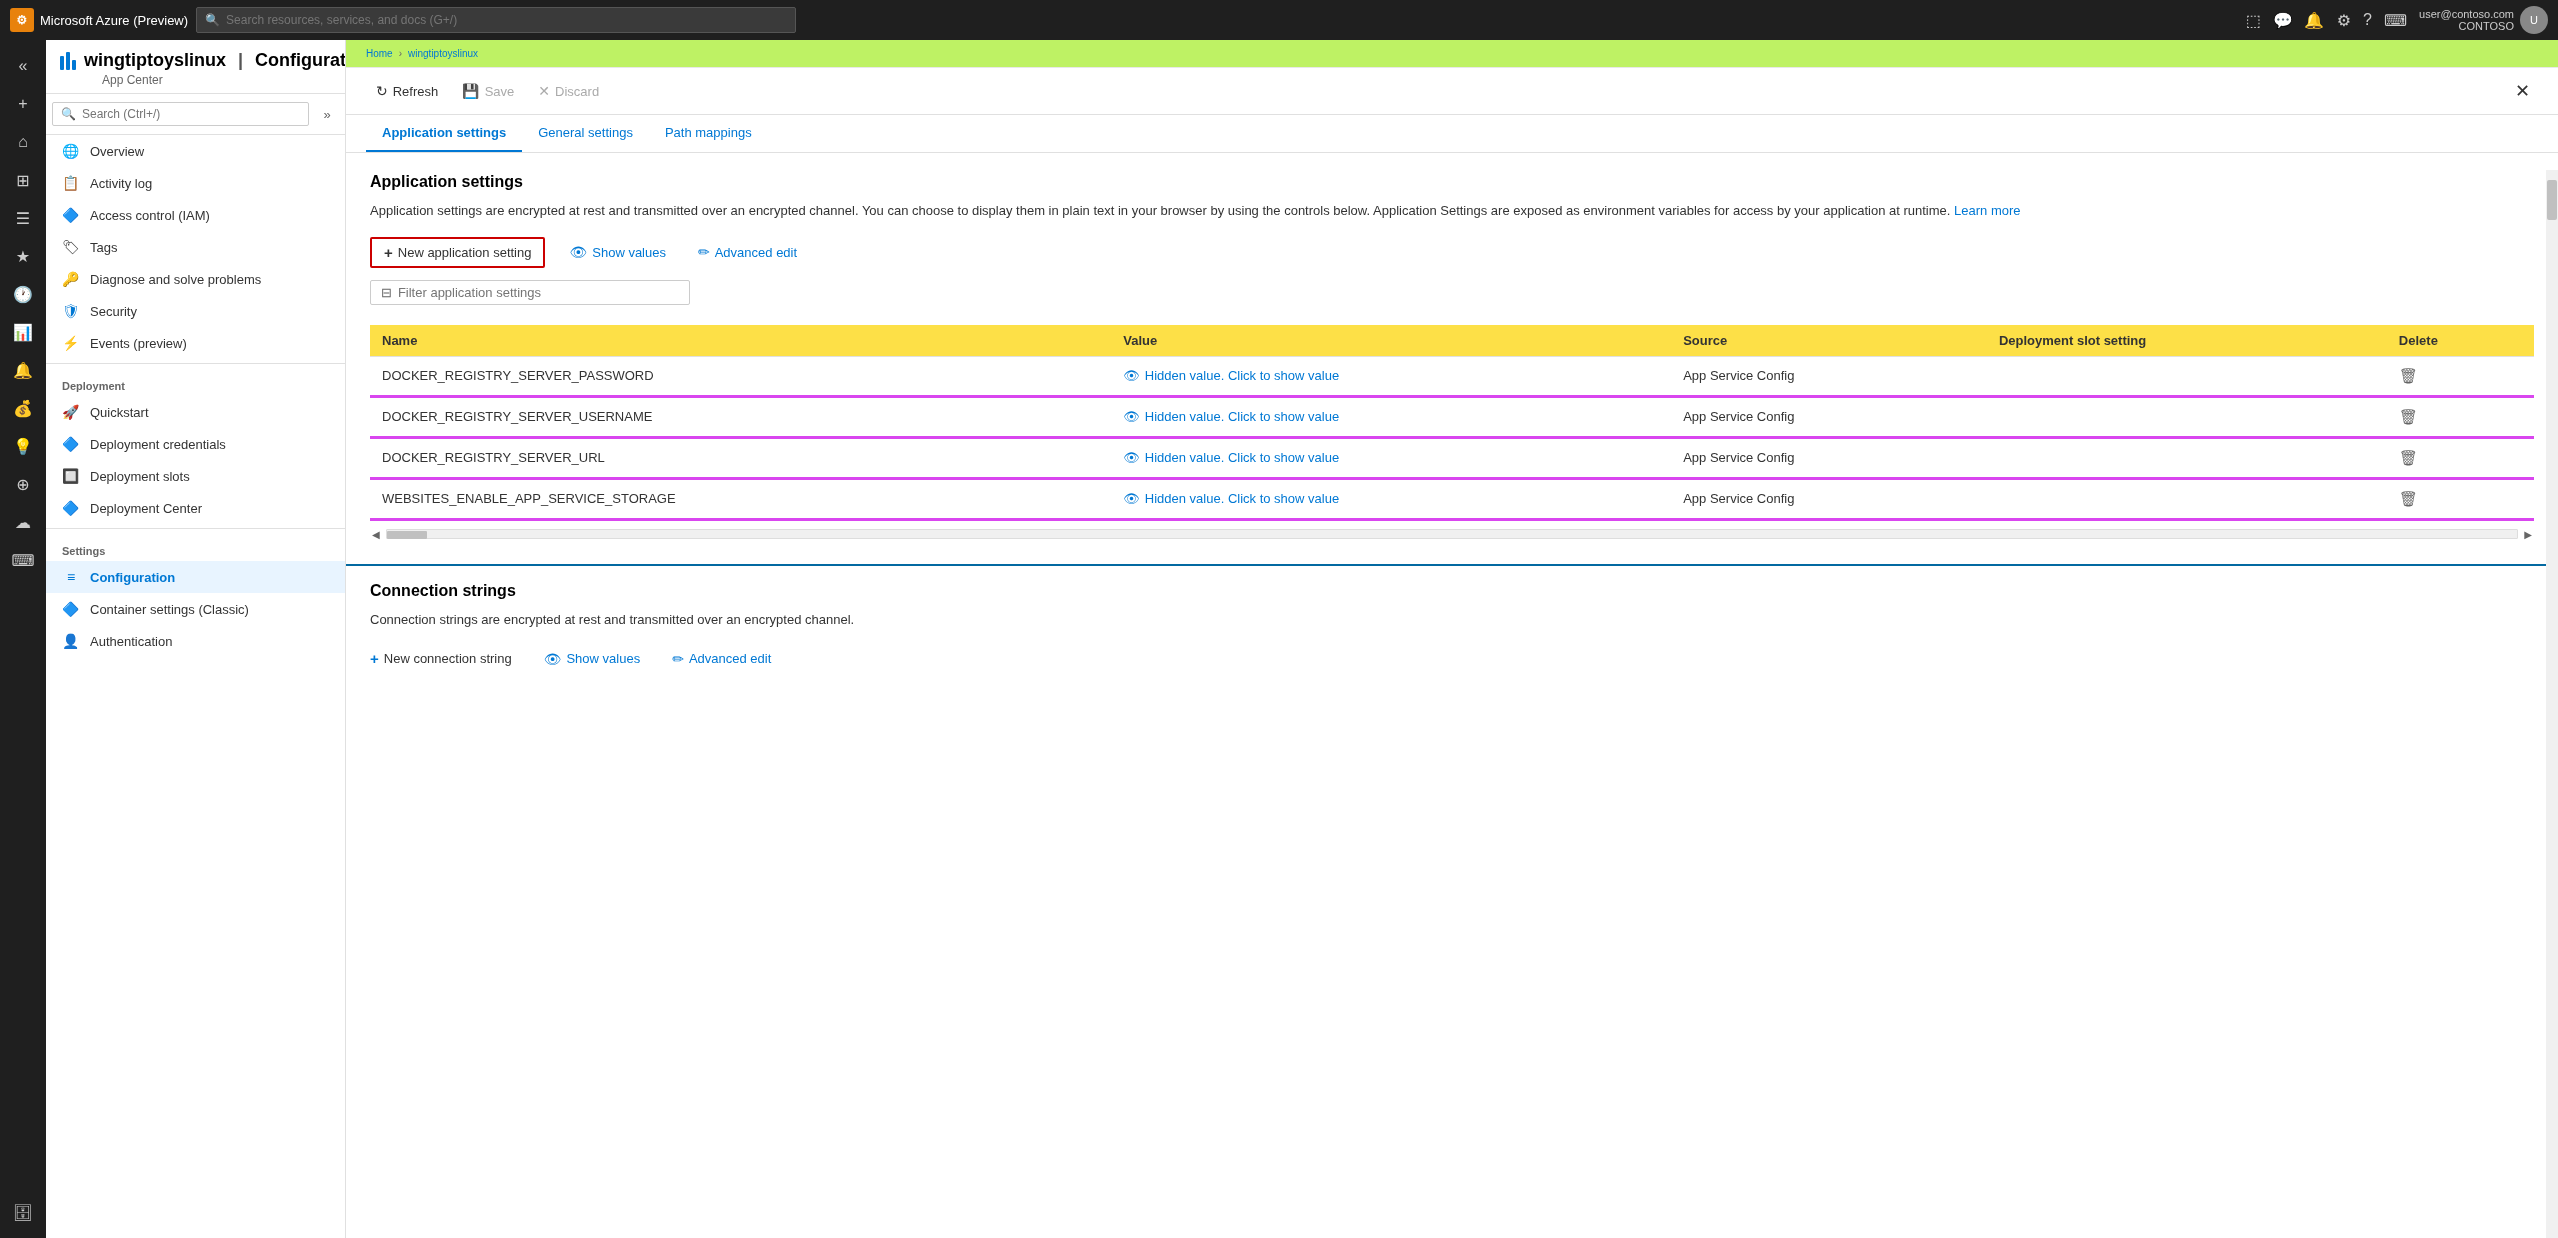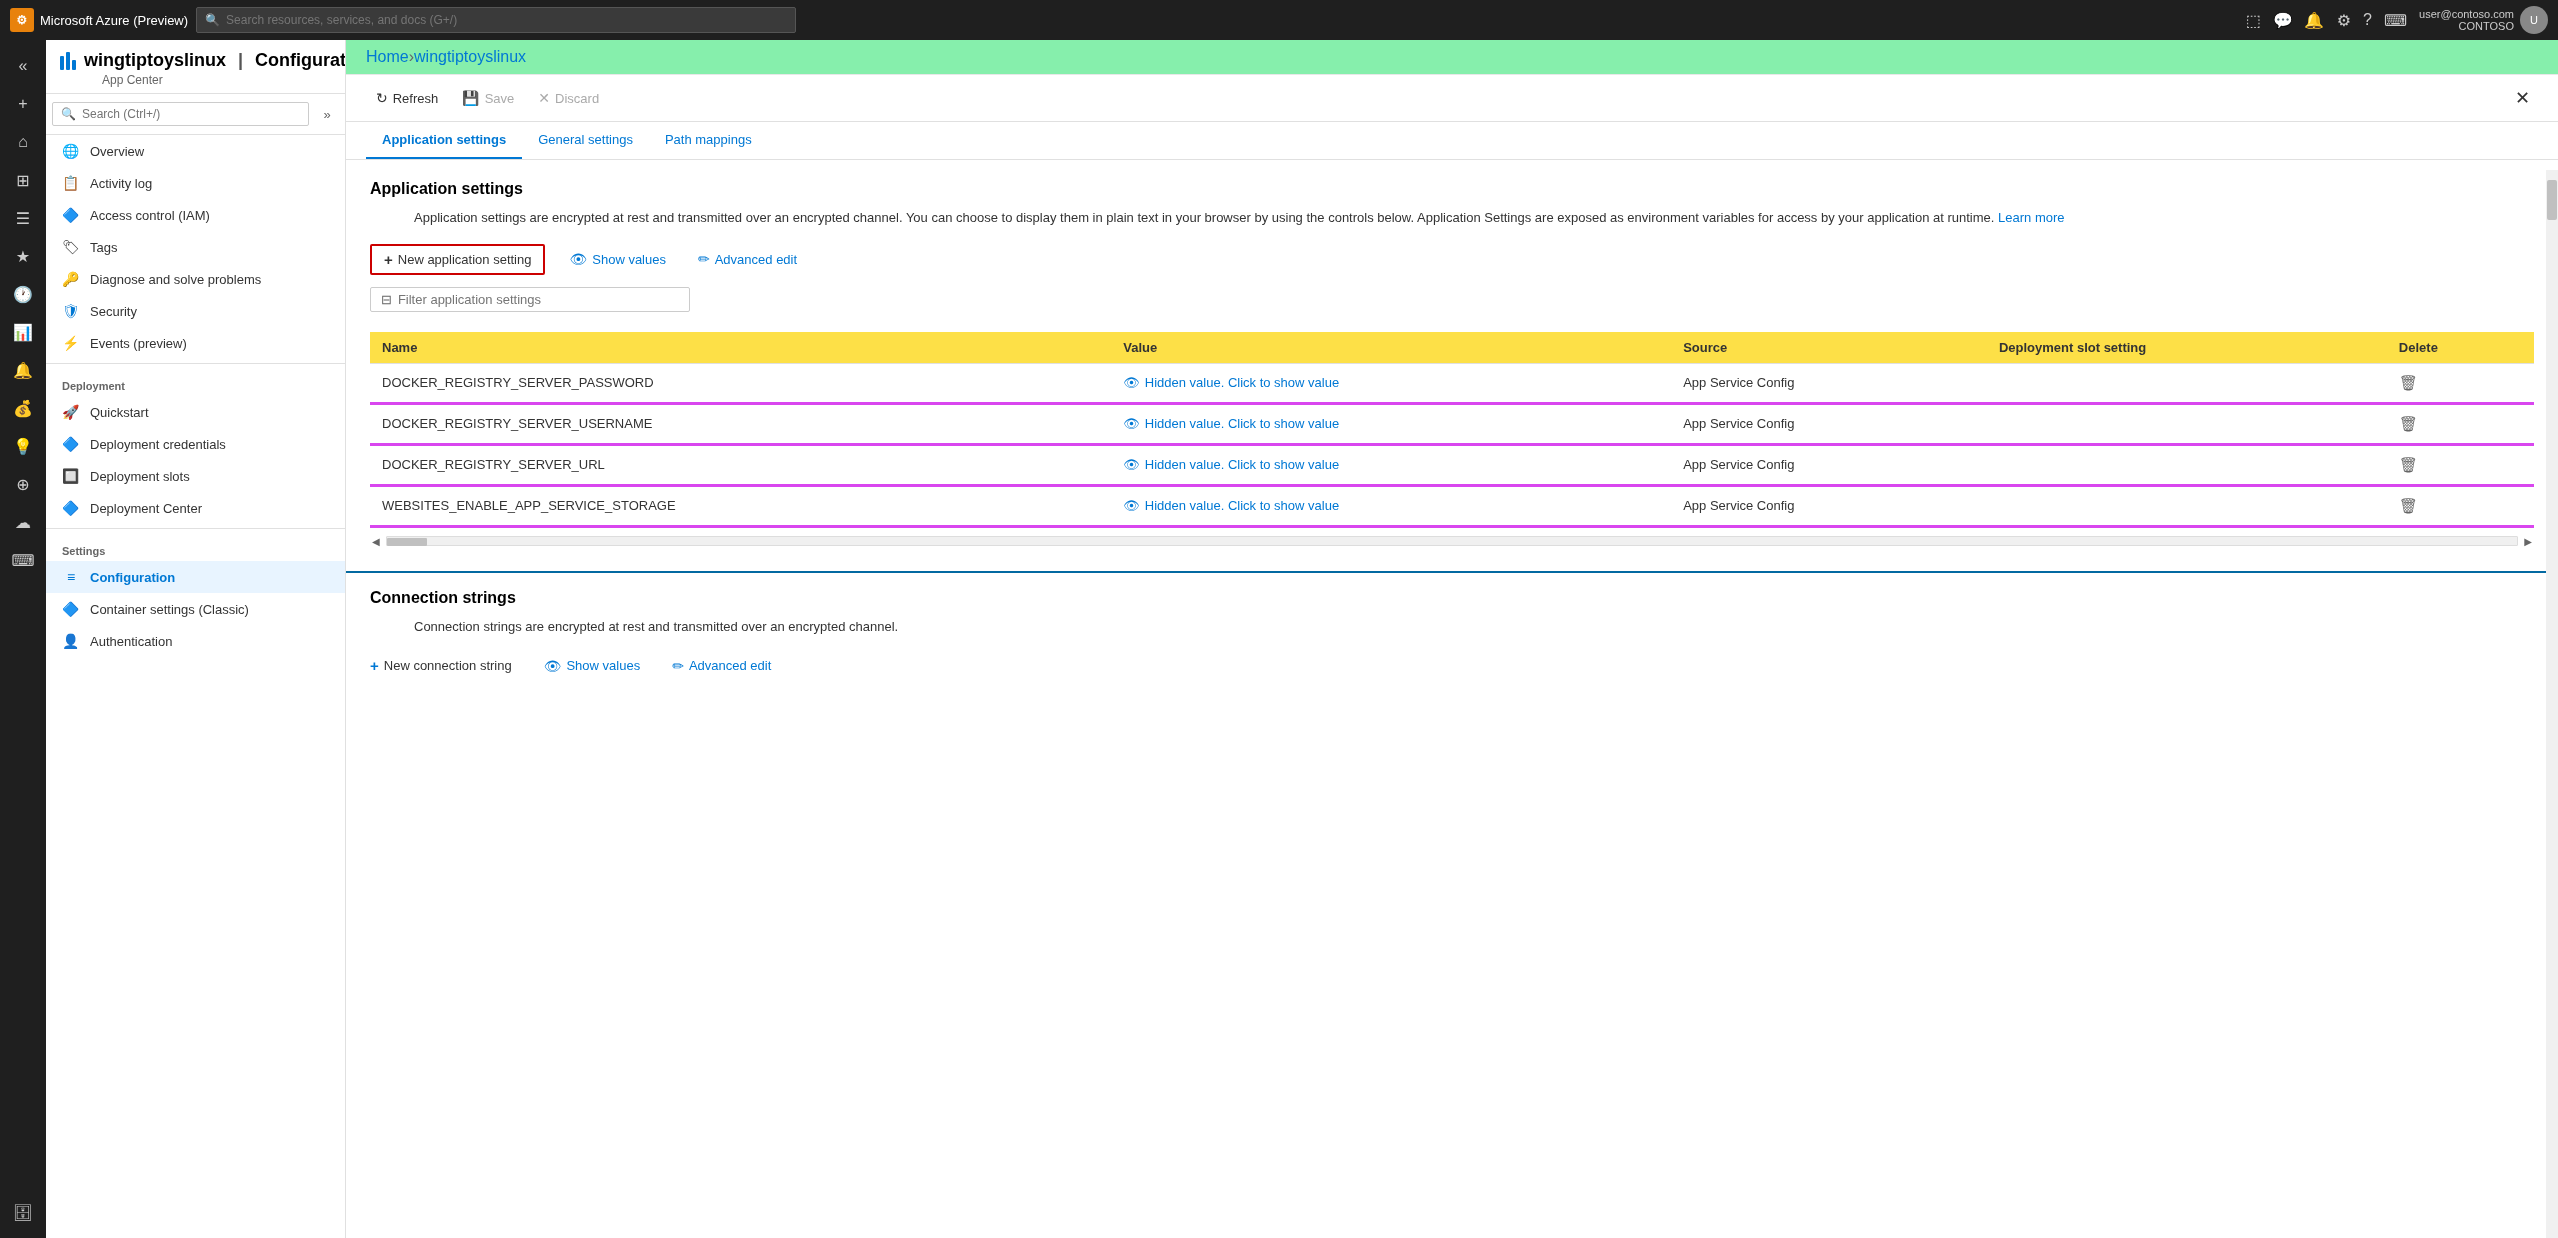--- a/index.html
+++ b/index.html
@@ -164,26 +164,27 @@
       background: #fff;
       display: flex;
       flex-direction: column;
       overflow: hidden;
       position: relative;
     }
 
     
     .breadcrumb {
       padding: 8px 20px;
-      font-size: 16px;
+      font-size: 10px;
       color: #333;
       border-bottom: 1px solid #e8e8e8;
-      background: #86efac;
-      display: flex;
-      align-items: center;
+      background: #bef264;
+      display: flex;
+      align-items: center;
+      gap: 6px;
     }
     .breadcrumb a { color: #0078d4; text-decoration: none; }
     .breadcrumb-sep { color: #666; }
 
     
     .toolbar {
       display: flex;
       align-items: center;
       padding: 8px 20px;
       gap: 4px;
@@ -249,21 +250,20 @@
       font-size: 16px;
       font-weight: 600;
       color: #000;
       margin-bottom: 10px;
     }
     .section-desc {
       font-size: 13px;
       color: #333;
       line-height: 1.5;
       margin-bottom: 16px;
-      margin-left: 44px;
     }
     .section-desc a { color: #0078d4; }
 
     
     .action-bar {
       display: flex;
       align-items: center;
       gap: 16px;
       margin-bottom: 12px;
     }

